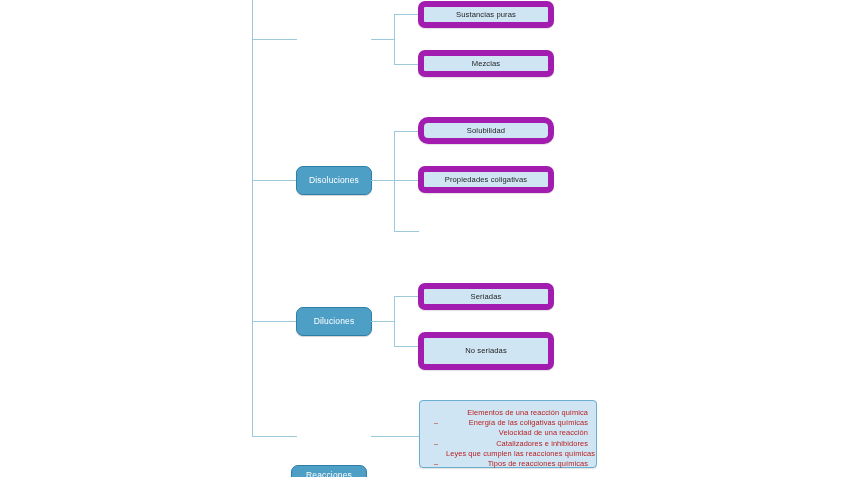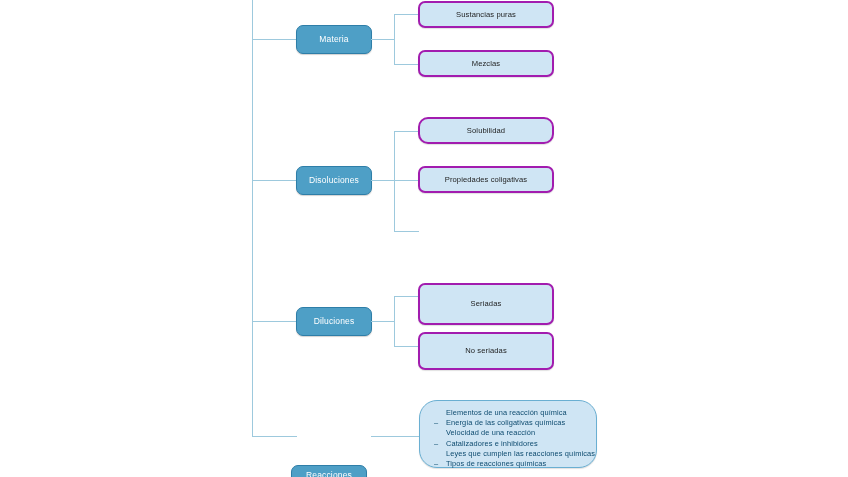--- a/index.html
+++ b/index.html
@@ -42,45 +42,46 @@
     line-height: 11px;
     letter-spacing: .15px;
     box-shadow: 0 1px 1px rgba(0,0,0,.18);
   }
 
   
   .leaf {
     position: absolute;
     box-sizing: border-box;
     background: #cfe5f4;
-    border: 2px solid #a21caf;
+    border: 6px solid #a21caf;
     border-radius: 7px;
     color: #1d1d1d;
     display: flex;
     align-items: center;
     justify-content: center;
     text-align: center;
     font-size: 7.6px;
     line-height: 10px;
     letter-spacing: .1px;
     box-shadow: 0 1px 1px rgba(0,0,0,.12);
   }
   .leaf .two-line { display: block; }
   .leaf .two-line span { display: block; }
 
   
   .listbox {
     position: absolute;
     box-sizing: border-box;
     background: #cfe5f4;
     border: 1px solid #6aafd2;
-    border-radius: 18px;
-    color: #0c4a6e;
+    border-radius: 4px;
+    color: #b91c1c;
     padding: 7px 8px 7px 10px;
     box-shadow: 0 1px 1px rgba(0,0,0,.12);
+    text-align: right;
   }
   .listbox ul {
     margin: 0;
     padding: 0;
     list-style: none;
   }
   .listbox li {
     font-size: 7.4px;
     line-height: 10.2px;
     letter-spacing: .1px;
@@ -96,23 +97,20 @@
 </style>
 </head>
 <body>
 
 <div id="canvas">
 
   <div class="line v" style="left:252px; top:0px; height:437px;"></div>
 
   <div class="line h" style="left:252px; top:39px; width:45px;"></div>
 
-  <div class="node" style="left:296px; top:25px; width:76px; height:29px;">
-    <span>Materia</span>
-  </div>
 
   <div class="line h" style="left:371px; top:39px; width:24px;"></div>
   <div class="line v" style="left:394px; top:14px; height:51px;"></div>
   <div class="line h" style="left:394px; top:14px; width:25px;"></div>
   <div class="line h" style="left:394px; top:64px; width:25px;"></div>
 
   <div class="leaf" style="left:418px; top:1px; width:136px; height:27px;">
     <span>Sustancias puras</span>
   </div>
   <div class="leaf" style="left:418px; top:50px; width:136px; height:27px;">
@@ -142,21 +140,21 @@
 
   <div class="node" style="left:296px; top:307px; width:76px; height:29px;">
     <span>Diluciones</span>
   </div>
 
   <div class="line h" style="left:371px; top:321px; width:24px;"></div>
   <div class="line v" style="left:394px; top:296px; height:51px;"></div>
   <div class="line h" style="left:394px; top:296px; width:25px;"></div>
   <div class="line h" style="left:394px; top:346px; width:25px;"></div>
 
-  <div class="leaf" style="left:418px; top:283px; width:136px; height:42px;">
+  <div class="leaf" style="left:418px; top:283px; width:136px; height:27px;">
     <span>Seriadas</span>
   </div>
   <div class="leaf" style="left:418px; top:332px; width:136px; height:38px;">
     <span>No seriadas</span>
   </div>
 
   <div class="line h" style="left:252px; top:436px; width:45px;"></div>
 
   <div class="node" style="left:291px; top:421px; width:76px; height:32px;margin-top:44px;">
     <span class="two-line">

